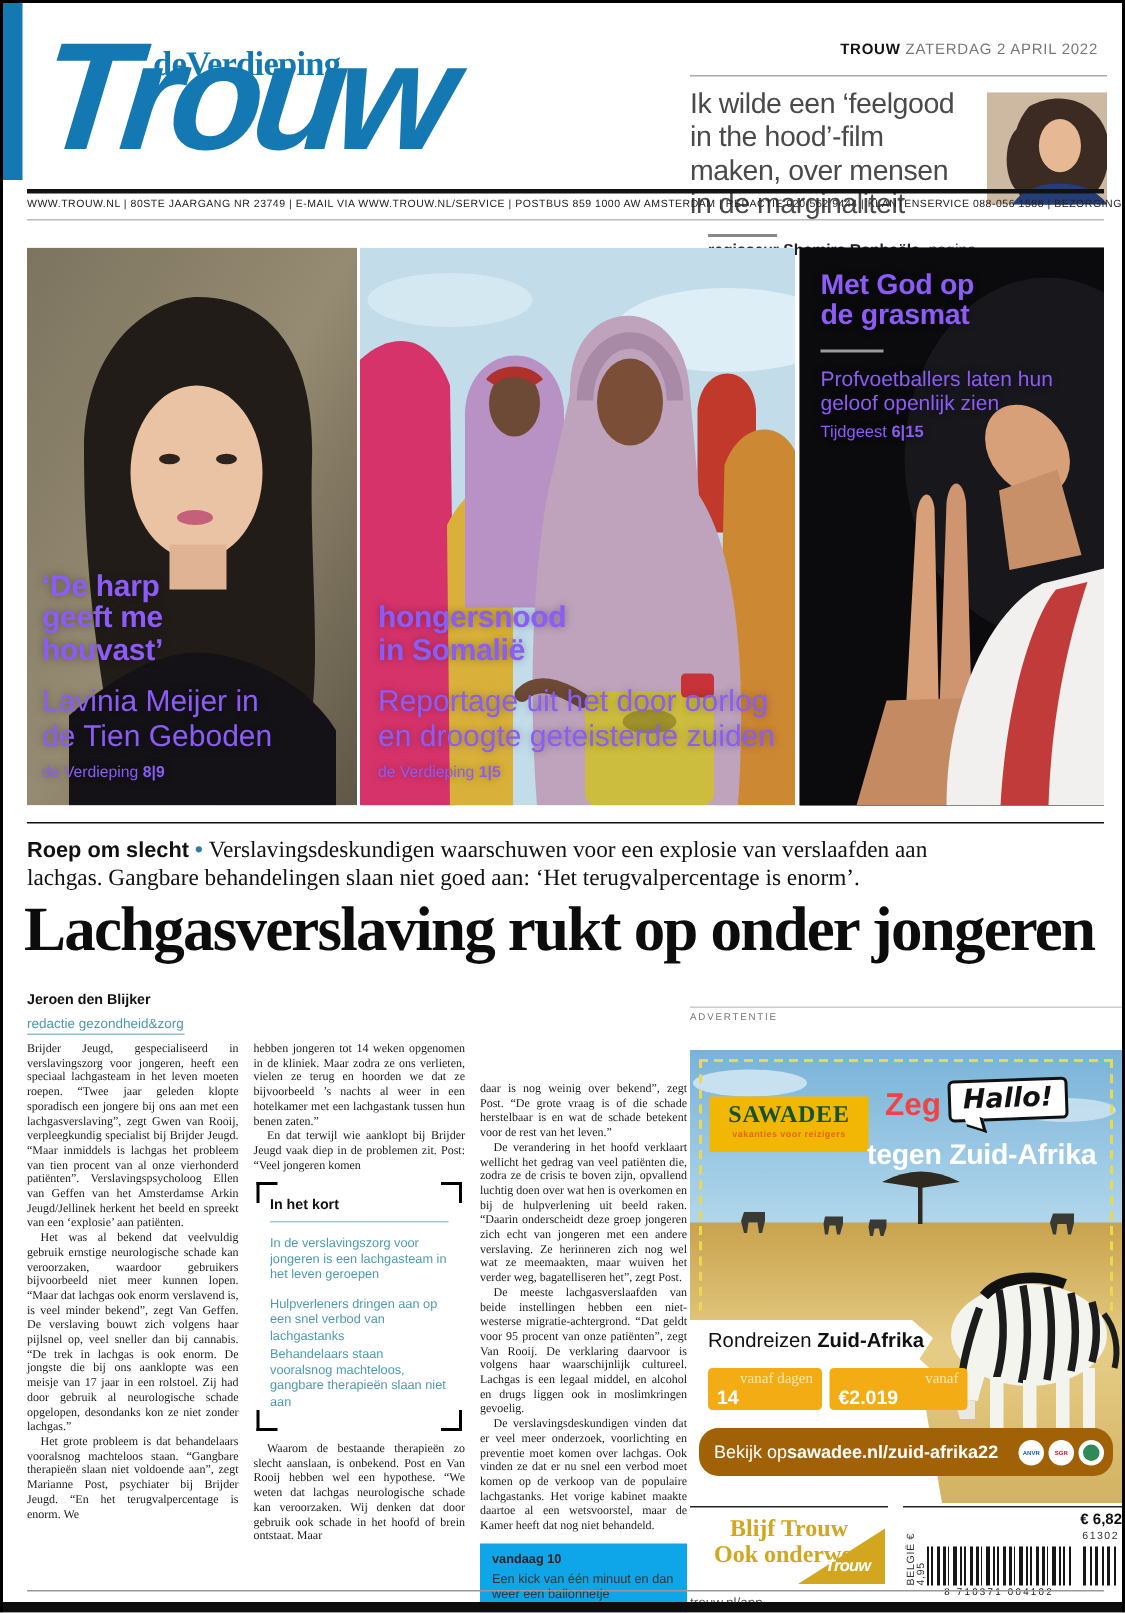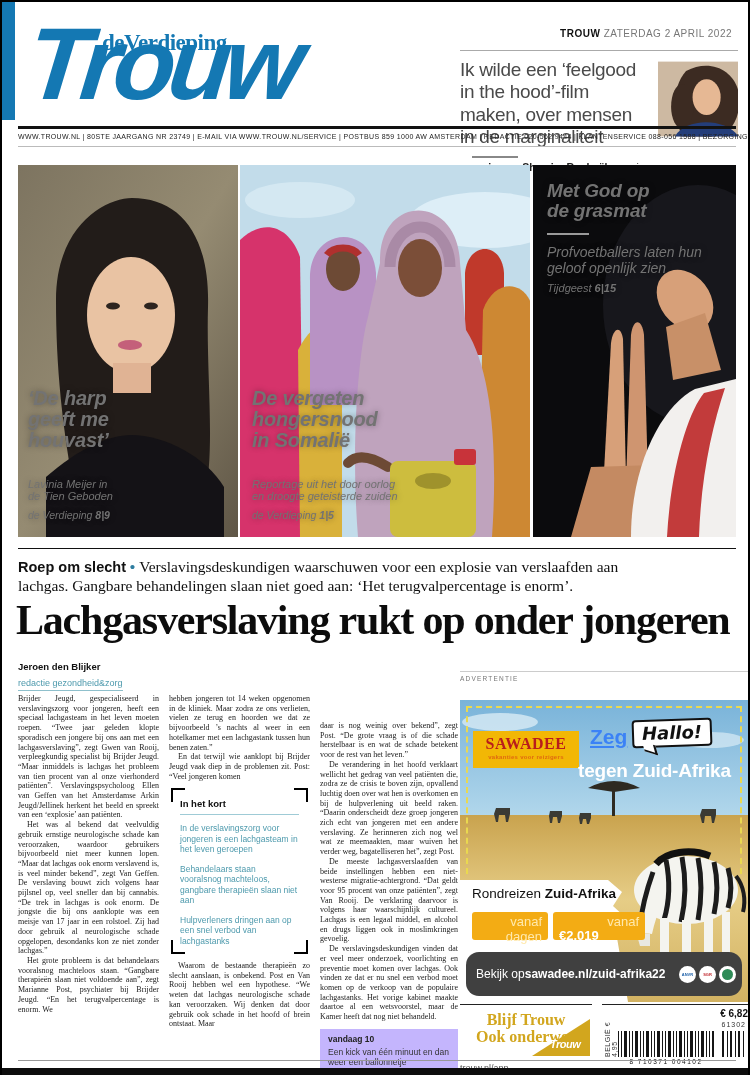--- a/index.html
+++ b/index.html
@@ -24,23 +24,23 @@
   .header-rule{left:16px;width:718px;top:124px;height:3px;background:#121212;}
   .infobar{left:16px;top:131px;width:718px;font-size:7px;letter-spacing:0.35px;color:#222;
            border-bottom:1px solid #bbb;padding-bottom:6px;white-space:nowrap;}
 
   
   .photo{overflow:hidden;cursor:pointer;}
   .photo svg{display:block;}
   .photo1{left:16px;top:163px;width:220px;height:372px;}
   .photo2{left:238px;top:163px;width:290px;height:372px;}
   .photo3{left:531px;top:163px;width:203px;height:372px;background:#0b0b0d;}
-  .cap{position:absolute;color:#737373;font-style:italic;}
+  .cap{position:absolute;color:#8b5cf6;}
   .cap-title{font-weight:800;font-size:20px;line-height:1.07;letter-spacing:-0.2px;text-shadow:0 0 6px rgba(0,0,0,.35);}
-  .cap-sub{font-size:11px;line-height:1.15;margin-top:26px;text-shadow:0 0 6px rgba(0,0,0,.35);}
+  .cap-sub{font-size:20px;line-height:1.15;margin-top:12px;text-shadow:0 0 6px rgba(0,0,0,.35);}
   .cap-meta{font-size:10.5px;margin-top:6px;text-shadow:0 0 6px rgba(0,0,0,.35);}
   .cap-meta b{font-weight:800;}
   .cap1{left:10px;bottom:16px;}
   .cap2{left:12px;bottom:16px;}
   .cap3{left:14px;top:16px;}
   .cap3 .divider{width:42px;height:2px;background:#9a9a9a;margin:11px 0 9px;}
 
   
   .top-rule{left:16px;width:718px;top:546px;height:1px;background:#111;}
   .kicker-line{left:16px;top:556px;width:650px;font-family:"Liberation Serif",serif;
@@ -66,50 +66,50 @@
   .kort .corner{position:absolute;width:12px;height:12px;}
   .kort .tl{left:0;top:0;border-left:2px solid #000;border-top:2px solid #000;}
   .kort .tr{right:0;top:0;border-right:2px solid #000;border-top:2px solid #000;}
   .kort .bl{left:0;bottom:0;border-left:2px solid #000;border-bottom:2px solid #000;}
   .kort .br{right:0;bottom:0;border-right:2px solid #000;border-bottom:2px solid #000;}
   .kort-title{font-family:"Liberation Sans",sans-serif;font-weight:800;font-size:9.5px;color:#111;
               border-bottom:1.5px solid #9fcbd6;padding-bottom:5px;margin-bottom:8px;text-align:left;}
   .kort-item{font-family:"Liberation Sans",sans-serif;font-size:8.5px;line-height:10.5px;
              color:#4e9aad;margin-bottom:9px;text-align:left;}
 
-  .vandaag{margin-top:7px;background:#c4b5fd;padding:6px 8px 7px;font-family:"Liberation Sans",sans-serif;text-align:left;}
+  .vandaag{margin-top:7px;background:#0ea5e9;padding:6px 8px 7px;font-family:"Liberation Sans",sans-serif;text-align:left;}
   .vandaag-label{font-weight:800;font-size:8.5px;color:#222;}
   .vandaag-text{font-size:8.5px;line-height:10.5px;color:#333;margin-top:2px;}
 
   
   .ad-wrap{left:458px;top:669px;width:288px;border-top:1px solid #ccc;padding-top:3px;}
   .ad-label{font-size:6.5px;letter-spacing:1.2px;color:#777;}
   .ad{left:458px;top:698px;width:288px;height:302px;overflow:hidden;cursor:pointer;}
   .ad-art{position:absolute;left:0;top:0;}
   .ad-dash{position:absolute;left:6px;right:6px;top:6px;height:166px;
            border:2px dashed #ead94f;border-bottom:none;}
   .sawadee{position:absolute;left:13px;top:31px;width:106px;height:37px;background:#f2b705;
            text-align:center;padding-top:5px;box-sizing:border-box;}
-  .sawadee-name{font:800 16px/1 "Liberation Serif",serif;color:#b91c1c;letter-spacing:0.5px;}
+  .sawadee-name{font:800 16px/1 "Liberation Serif",serif;color:#14532d;letter-spacing:0.5px;}
   .sawadee-sub{font-size:6px;font-weight:800;color:#e06a10;margin-top:2px;letter-spacing:0.3px;}
-  .zeg{position:absolute;left:130px;top:25px;font-weight:800;font-size:21px;color:#3b82f6;text-decoration:underline;}
+  .zeg{position:absolute;left:130px;top:25px;font-weight:800;font-size:21px;color:#ef4444;}
   .bubble{position:absolute;left:172px;top:19px;background:#fff;border:2px solid #111;border-radius:4px;
           padding:1px 8px 2px;font:italic 800 18px "DejaVu Sans",sans-serif;color:#111;transform:rotate(-2deg);}
   .bubble::after{content:"";position:absolute;left:10px;bottom:-8px;width:9px;height:9px;background:#fff;
           border-right:2px solid #111;border-bottom:2px solid #111;transform:skewX(35deg) rotate(25deg);}
   .tegen{position:absolute;left:118px;top:60px;font-weight:800;font-size:19px;color:#fff;letter-spacing:-0.2px;}
   .rondreizen{position:absolute;left:12px;top:186px;font-size:13.5px;color:#111;}
   .rondreizen b{font-weight:800;}
   .price-btn{position:absolute;top:212px;height:28px;background:#f3ac14;border-radius:3px;
              box-sizing:border-box;padding:2px 6px;color:#fff;}
   .pb1{left:12px;width:76px;}
   .pb2{left:93px;width:92px;}
-  .pb-label{font-size:13px;color:#ffe9ad;text-align:right;}
+  .pb-label{font-size:10px;color:#ffe9ad;text-align:right;font-family:Liberation Serif, serif;}
   .pb-value{font-size:13px;font-weight:800;margin-top:-1px;}
-  .ad-banner{position:absolute;left:6px;right:6px;top:252px;height:44px;background:#404040;border-radius:13px;
+  .ad-banner{position:absolute;left:6px;right:6px;top:252px;height:32px;background:#a16207;border-radius:13px;
              display:flex;align-items:center;padding:0 6px 0 10px;box-sizing:border-box;color:#fff;font-size:12px;}
   .ad-banner b{font-weight:800;}
   .ad-logos{margin-left:auto;display:flex;gap:3px;}
   .badge{width:17px;height:17px;border-radius:50%;background:#fff;display:flex;align-items:center;justify-content:center;
          font-size:4px;font-weight:800;}
   .badge-anvr{color:#1b5fa8;}
   .badge-sgr{color:#c0272d;}
   .badge-globe span{width:11px;height:11px;border-radius:50%;background:#2e8b57;display:block;}
 
   
@@ -213,21 +213,20 @@
       <path d="M140,98 C138,28 218,28 220,98 L226,165 C252,205 258,285 252,372 L118,372 C110,270 120,180 128,152 Z" fill="#bfa3bd"></path>
       <path d="M150,102 a30,40 0 0 1 60,0" fill="none" stroke="#a98aa6" stroke-width="11"></path>
       <ellipse cx="180" cy="103" rx="22" ry="29" fill="#7b4e38"></ellipse>
       <path d="M148,302 C132,292 118,288 108,298" stroke="#6d4a35" stroke-width="10" fill="none" stroke-linecap="round"></path>
       <rect x="150" y="296" width="86" height="76" rx="8" fill="#cdbd3e"></rect>
       <ellipse cx="193" cy="316" rx="18" ry="8" fill="#9f922c"></ellipse>
       <rect x="214" y="284" width="22" height="16" rx="3" fill="#c8333a"></rect>
     </svg>
     <div class="cap cap2">
       <div class="cap-title">
-        <div>De vergeten</div>
         <div>hongersnood</div>
         <div>in Somalië</div>
       </div>
       <div class="cap-sub">
         <div>Reportage uit het door oorlog</div>
         <div>en droogte geteisterde zuiden</div>
       </div>
       <div class="cap-meta">
         <span>de Verdieping</span> <b>1|5</b>
       </div>
@@ -281,22 +280,22 @@
   <div class="abs col c2">
     <p>hebben jongeren tot 14 weken opgenomen in de kliniek. Maar zodra ze ons verlieten, vielen ze terug en hoorden we dat ze bijvoorbeeld ’s nachts al weer in een hotelkamer met een lachgastank tussen hun benen zaten.”</p>
     <p class="ind">En dat terwijl wie aanklopt bij Brijder Jeugd vaak diep in de problemen zit. Post: “Veel jongeren komen</p>
     <div class="kort">
       <span class="corner tl"></span>
       <span class="corner tr"></span>
       <span class="corner bl"></span>
       <span class="corner br"></span>
       <div class="kort-title">In het kort</div>
       <div class="kort-item">In de verslavingszorg voor jongeren is een lachgasteam in het leven geroepen</div>
+      <div class="kort-item" style="margin-bottom:2px">Hulpverleners dringen aan op een snel verbod van lachgastanks</div>
       <div class="kort-item">Behandelaars staan vooralsnog machteloos, gangbare therapieën slaan niet aan</div>
-      <div class="kort-item" style="margin-bottom:2px">Hulpverleners dringen aan op een snel verbod van lachgastanks</div>
     </div>
     <p class="ind">Waarom de bestaande therapieën zo slecht aanslaan, is onbekend. Post en Van Rooij hebben wel een hypothese. “We weten dat lachgas neurologische schade kan veroorzaken. Wij denken dat door gebruik ook schade in het hoofd of brein ontstaat. Maar</p>
   </div>
 
   <div class="abs col c3">
     <p>daar is nog weinig over bekend”, zegt Post. “De grote vraag is of die schade herstelbaar is en wat de schade betekent voor de rest van het leven.”</p>
     <p class="ind">De verandering in het hoofd verklaart wellicht het gedrag van veel patiënten die, zodra ze de crisis te boven zijn, opvallend luchtig doen over wat hen is overkomen en bij de hulpverlening uit beeld raken. “Daarin onderscheidt deze groep jongeren zich echt van jongeren met een andere verslaving. Ze herinneren zich nog wel wat ze meemaakten, maar wuiven het verder weg, bagatelliseren het”, zegt Post.</p>
     <p class="ind">De meeste lachgasverslaafden van beide instellingen hebben een niet-westerse migratie-achtergrond. “Dat geldt voor 95 procent van onze patiënten”, zegt Van Rooij. De verklaring daarvoor is volgens haar waarschijnlijk cultureel. Lachgas is een legaal middel, en alcohol en drugs liggen ook in moslimkringen gevoelig.</p>
     <p class="ind">De verslavingsdeskundigen vinden dat er veel meer onderzoek, voorlichting en preventie moet komen over lachgas. Ook vinden ze dat er nu snel een verbod moet komen op de verkoop van de populaire lachgastanks. Het vorige kabinet maakte daartoe al een wetsvoorstel, maar de Kamer heeft dat nog niet behandeld.</p>
     <div class="vandaag">

